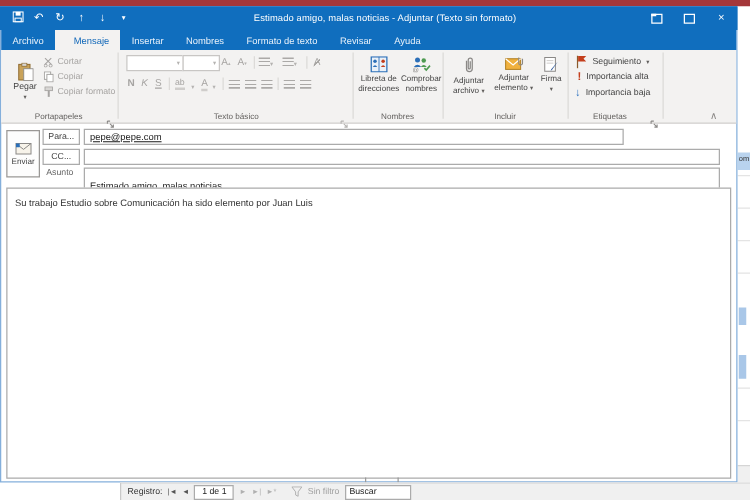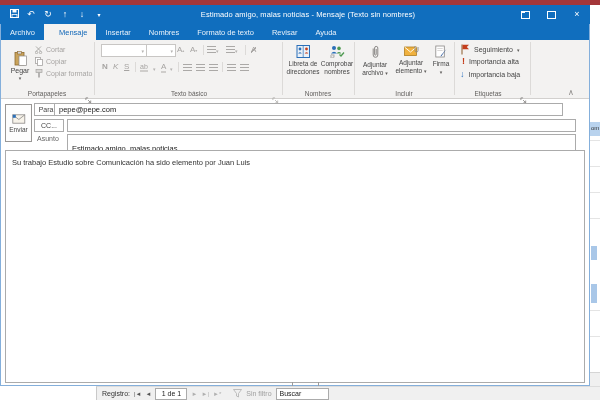--- a/index.html
+++ b/index.html
@@ -111,21 +111,21 @@
             <rect x="2.5" y="0.5" width="4" height="3" fill="#fff"></rect>
             <rect x="2" y="5.5" width="5" height="3" fill="none" stroke="#fff" stroke-width="0.8"></rect>
           </svg>
       </span>
       <span class="q">↶</span>
       <span class="q">↻</span>
       <span class="q">↑</span>
       <span class="q">↓</span>
       <span class="q" style="font-size:6px">▾</span>
     </div>
-    <div id="win-title">Estimado amigo, malas noticias  -  Mensaje (Texto sin nombres)</div>
+    <div id="win-title">Estimado amigo, malas noticias  -  Adjuntar (Texto sin formato)</div>
     <div id="win-controls">
       <span class="wc">
           <span class="wc-restore"></span>
         </span>
       <span class="wc">
           <span class="wc-max"></span>
         </span>
       <span class="wc wc-close">×</span>
     </div>
   </div>
@@ -304,21 +304,21 @@
   <div id="send-btn" class="abs">
     <svg width="14" height="10" viewBox="0 0 14 10">
       <rect x="0.8" y="0.8" width="12" height="8.4" fill="#F7F3EA" stroke="#8A8886" stroke-width="0.8"></rect>
       <path d="M0.8 0.8 L6.8 5.5 L12.8 0.8" fill="none" stroke="#8A8886" stroke-width="0.8"></path>
       <rect x="0.8" y="0.8" width="3" height="3" fill="#2B6FB8"></rect>
     </svg>
     <span>Enviar</span>
   </div>
 
   <div class="abs hdr-btn" style="left:34px;top:103px;width:30px;height:13px">Para...</div>
-  <input class="abs hdr-input" style="left: 54px; top: 103px; width: 509px; height: 13px;" value="pepe@pepe.com">
+  <input class="abs hdr-input" style="left: 67px; top: 103px; width: 432px; height: 13px; text-decoration: underline;" value="pepe@pepe.com">
 
   <div class="abs hdr-btn" style="left:34px;top:119px;width:30px;height:13px">CC...</div>
   <input class="abs hdr-input" style="left: 67px; top: 119px; width: 509px; height: 13px;" value="">
 
   <span id="asunto-lbl" class="abs">Asunto</span>
   <input class="abs hdr-input" style="left: 67px; top: 134px; width: 509px; height: 28px;" value="Estimado amigo, malas noticias">
 
   <div id="body-box" class="abs">
     <span>Su trabajo Estudio sobre Comunicación ha sido elemento por Juan Luis</span>
   </div>

